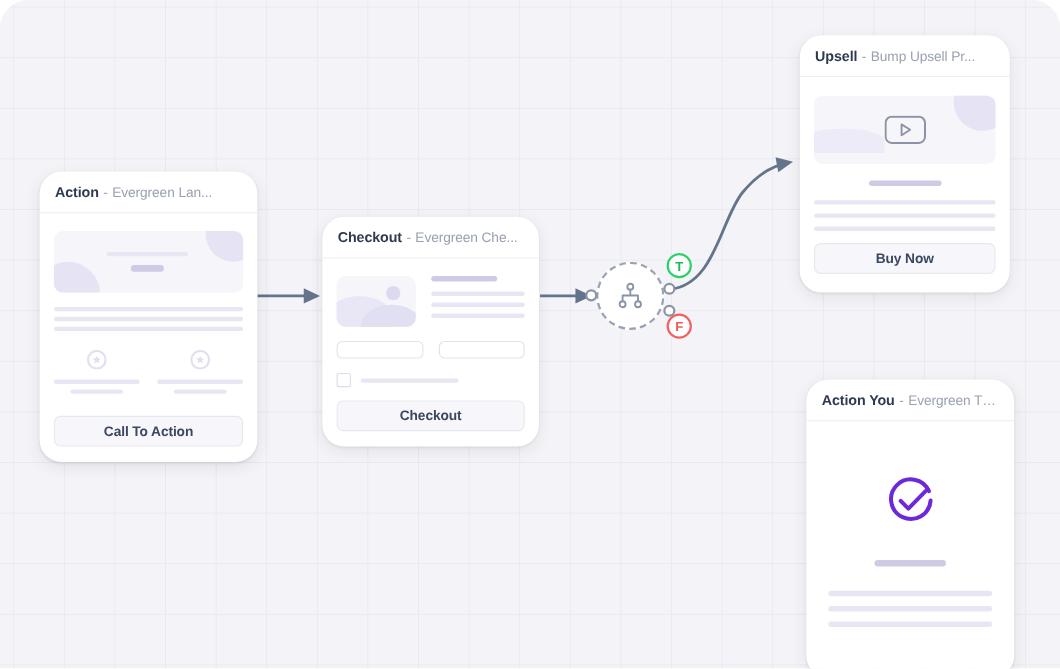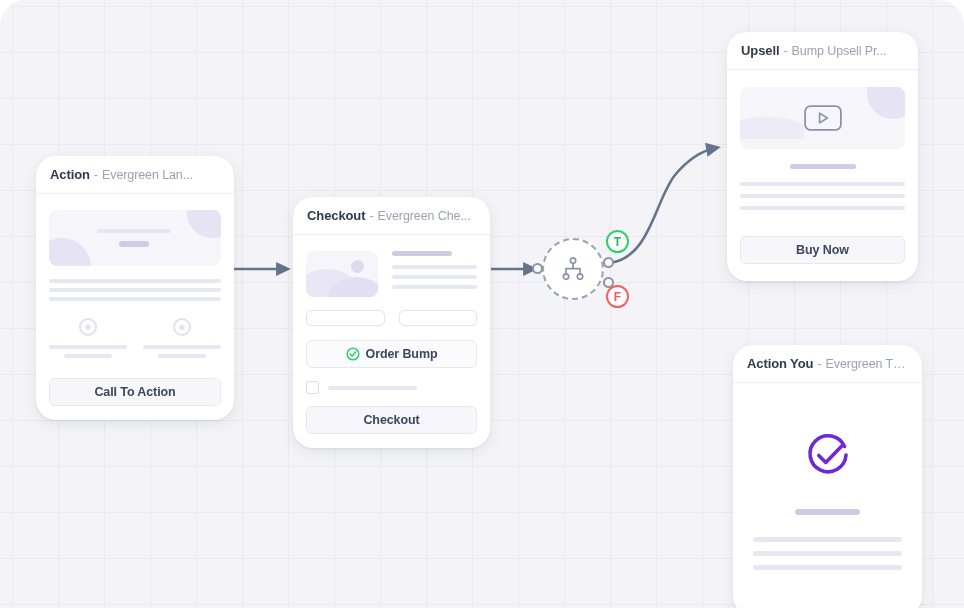--- a/index.html
+++ b/index.html
@@ -271,27 +271,20 @@
           <div class="sk-bar" style="width:100%; height:4px; margin-top:6px;"></div>
           <div class="sk-bar" style="width:100%; height:4px; margin-top:6px;"></div>
         </div>
       </div>
 
       <div style="display:flex; gap:14px; margin-top:13px;">
         <div class="sk-input" style="flex:1; height:14px;"></div>
         <div class="sk-input" style="flex:1; height:14px;"></div>
       </div>
 
-      <div class="sk-btn" style="height:26px; margin-top:14px; background:#fbfbfe;">
-        <svg width="14" height="14" viewBox="0 0 14 14">
-          <circle cx="7" cy="7" r="5.8" fill="none" stroke="#2ed06a" stroke-width="1.5"></circle>
-          <path d="M4.3 7.1 L6.2 9 L9.7 4.9" fill="none" stroke="#2ed06a" stroke-width="1.5" stroke-linecap="round" stroke-linejoin="round"></path>
-        </svg>
-        <span>Order Bump</span>
-      </div>
 
       <div style="display:flex; align-items:center; gap:9px; margin-top:13px;">
         <div class="sk-checkbox"></div>
         <div class="sk-bar" style="width:52%; height:4px;"></div>
       </div>
 
       <div class="sk-btn" style="height:26px; margin-top:12px;">
         <span>Checkout</span>
       </div>
     </div>
@@ -337,21 +330,21 @@
         </svg>
       </div>
 
       <div class="sk-bar-strong" style="width:40%; height:5px; margin:15px auto 0;"></div>
       <div style="margin-top:13px;">
         <div class="sk-bar" style="width:100%; height:4px;"></div>
         <div class="sk-bar" style="width:100%; height:4px; margin-top:8px;"></div>
         <div class="sk-bar" style="width:100%; height:4px; margin-top:8px;"></div>
       </div>
 
-      <div class="sk-btn" style="height:26px; margin-top:26px;">
+      <div class="sk-btn" style="height:26px; margin-top:11px;">
         <span>Buy Now</span>
       </div>
     </div>
   </div>
 
   <div class="node-card" id="node-thankyou" style="left:733px; top:345px; width:189px;">
 
     <div class="card-header">
       <span class="card-title">Action You</span>
       <span class="card-dash">-</span>

